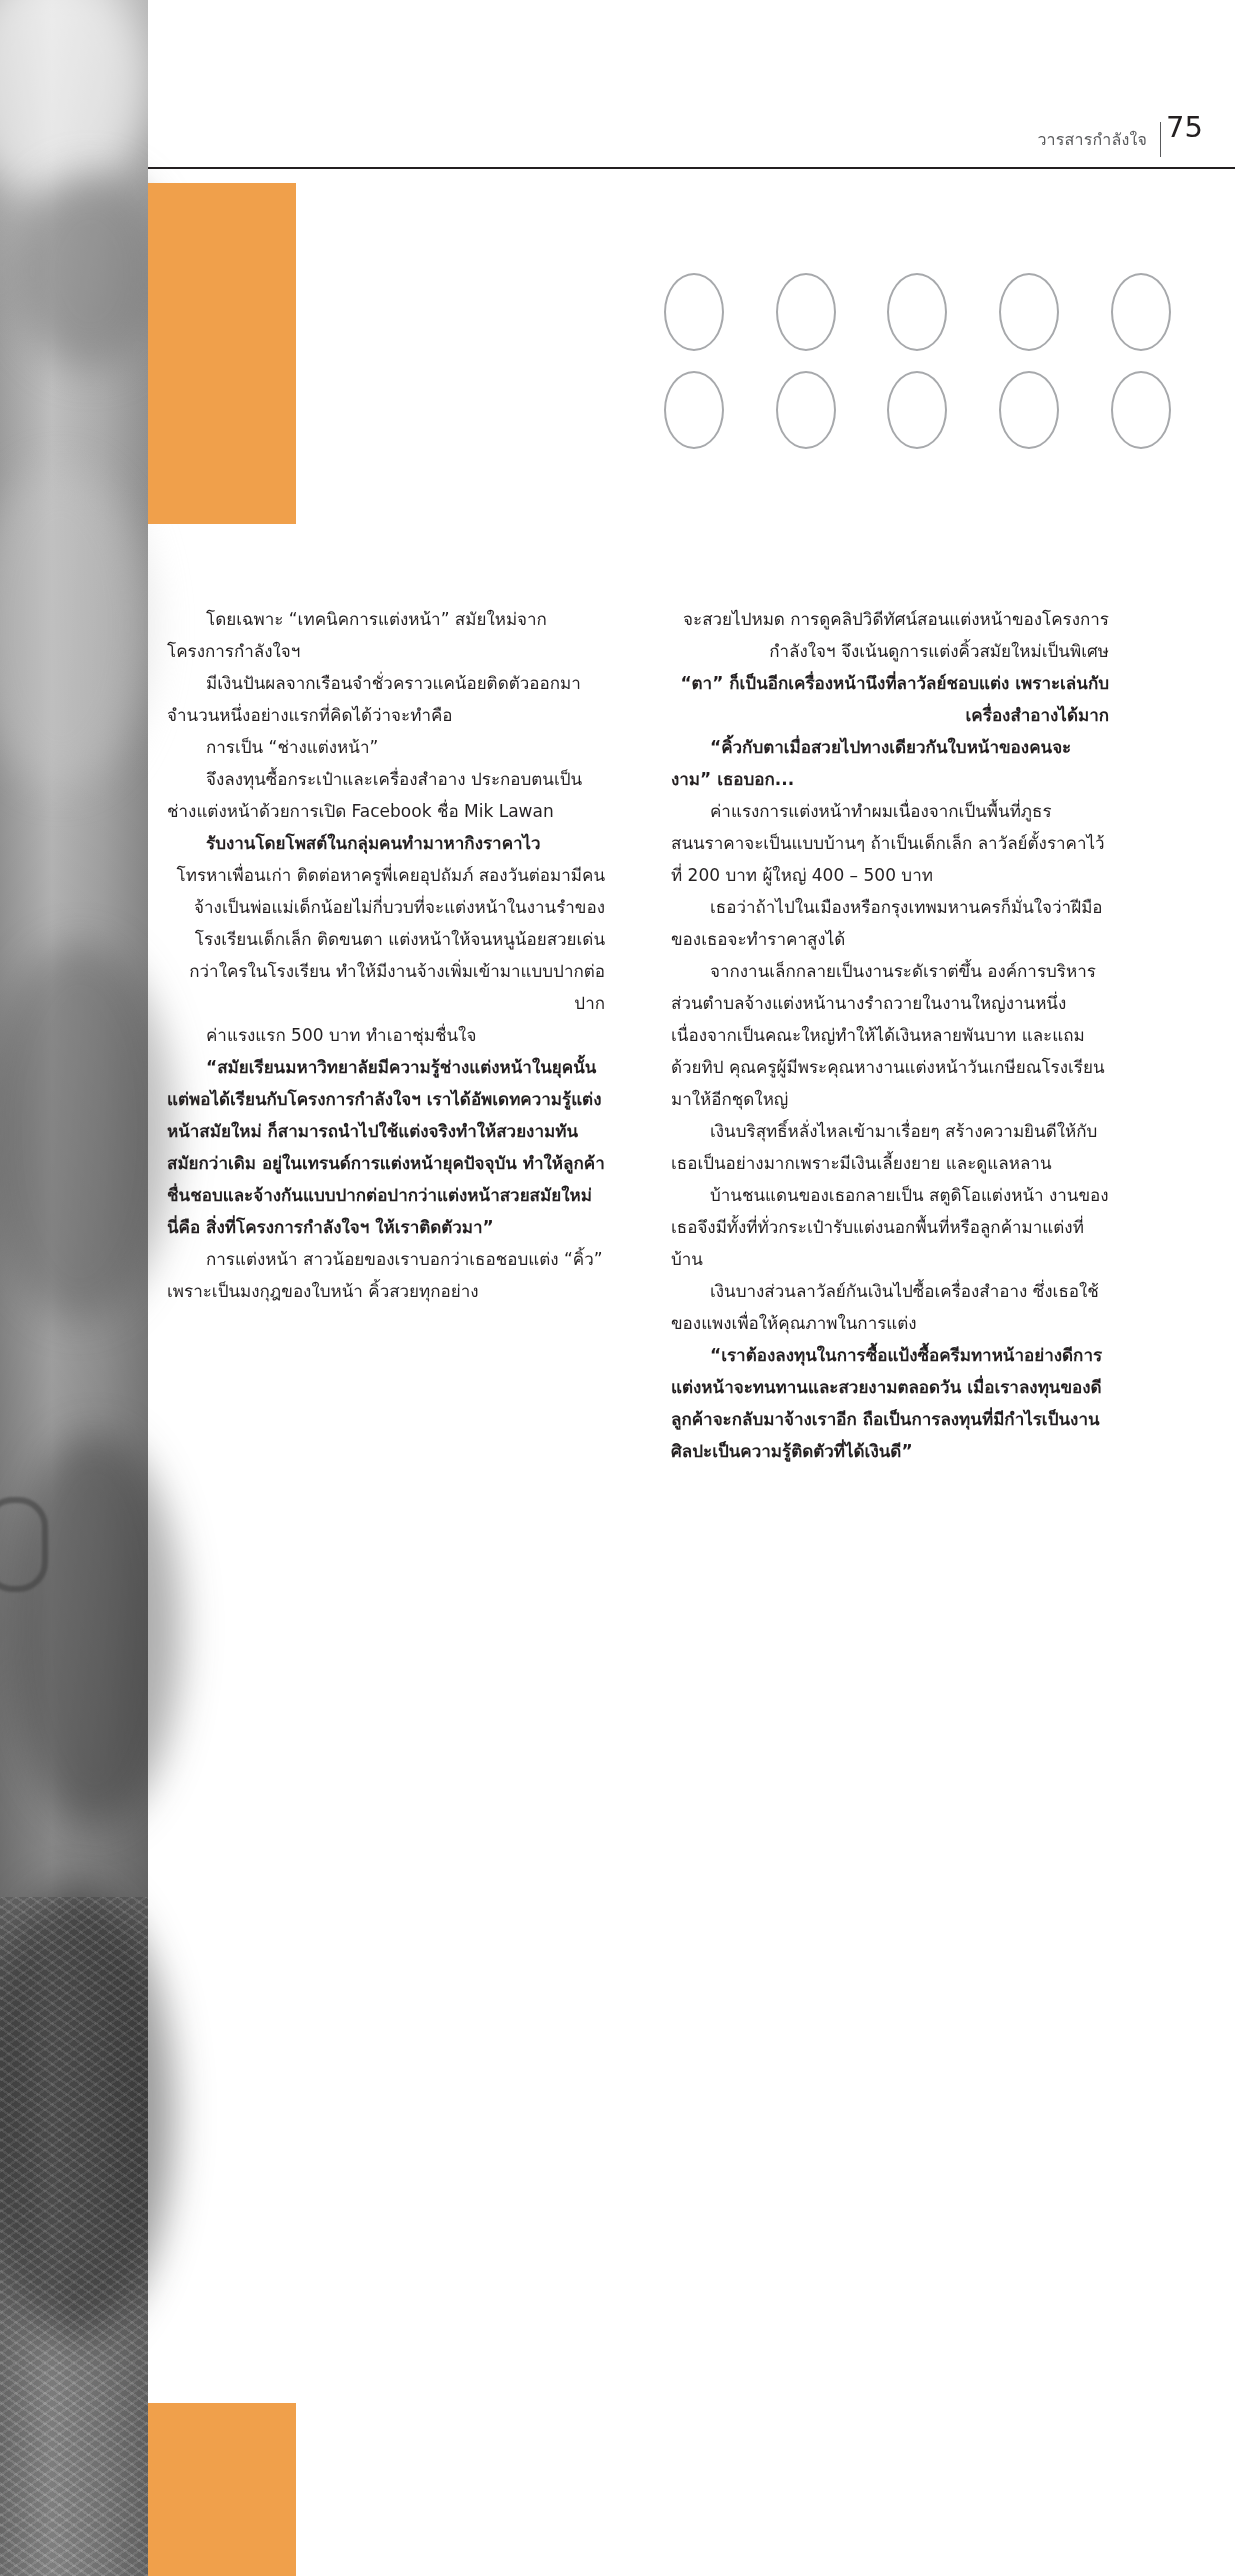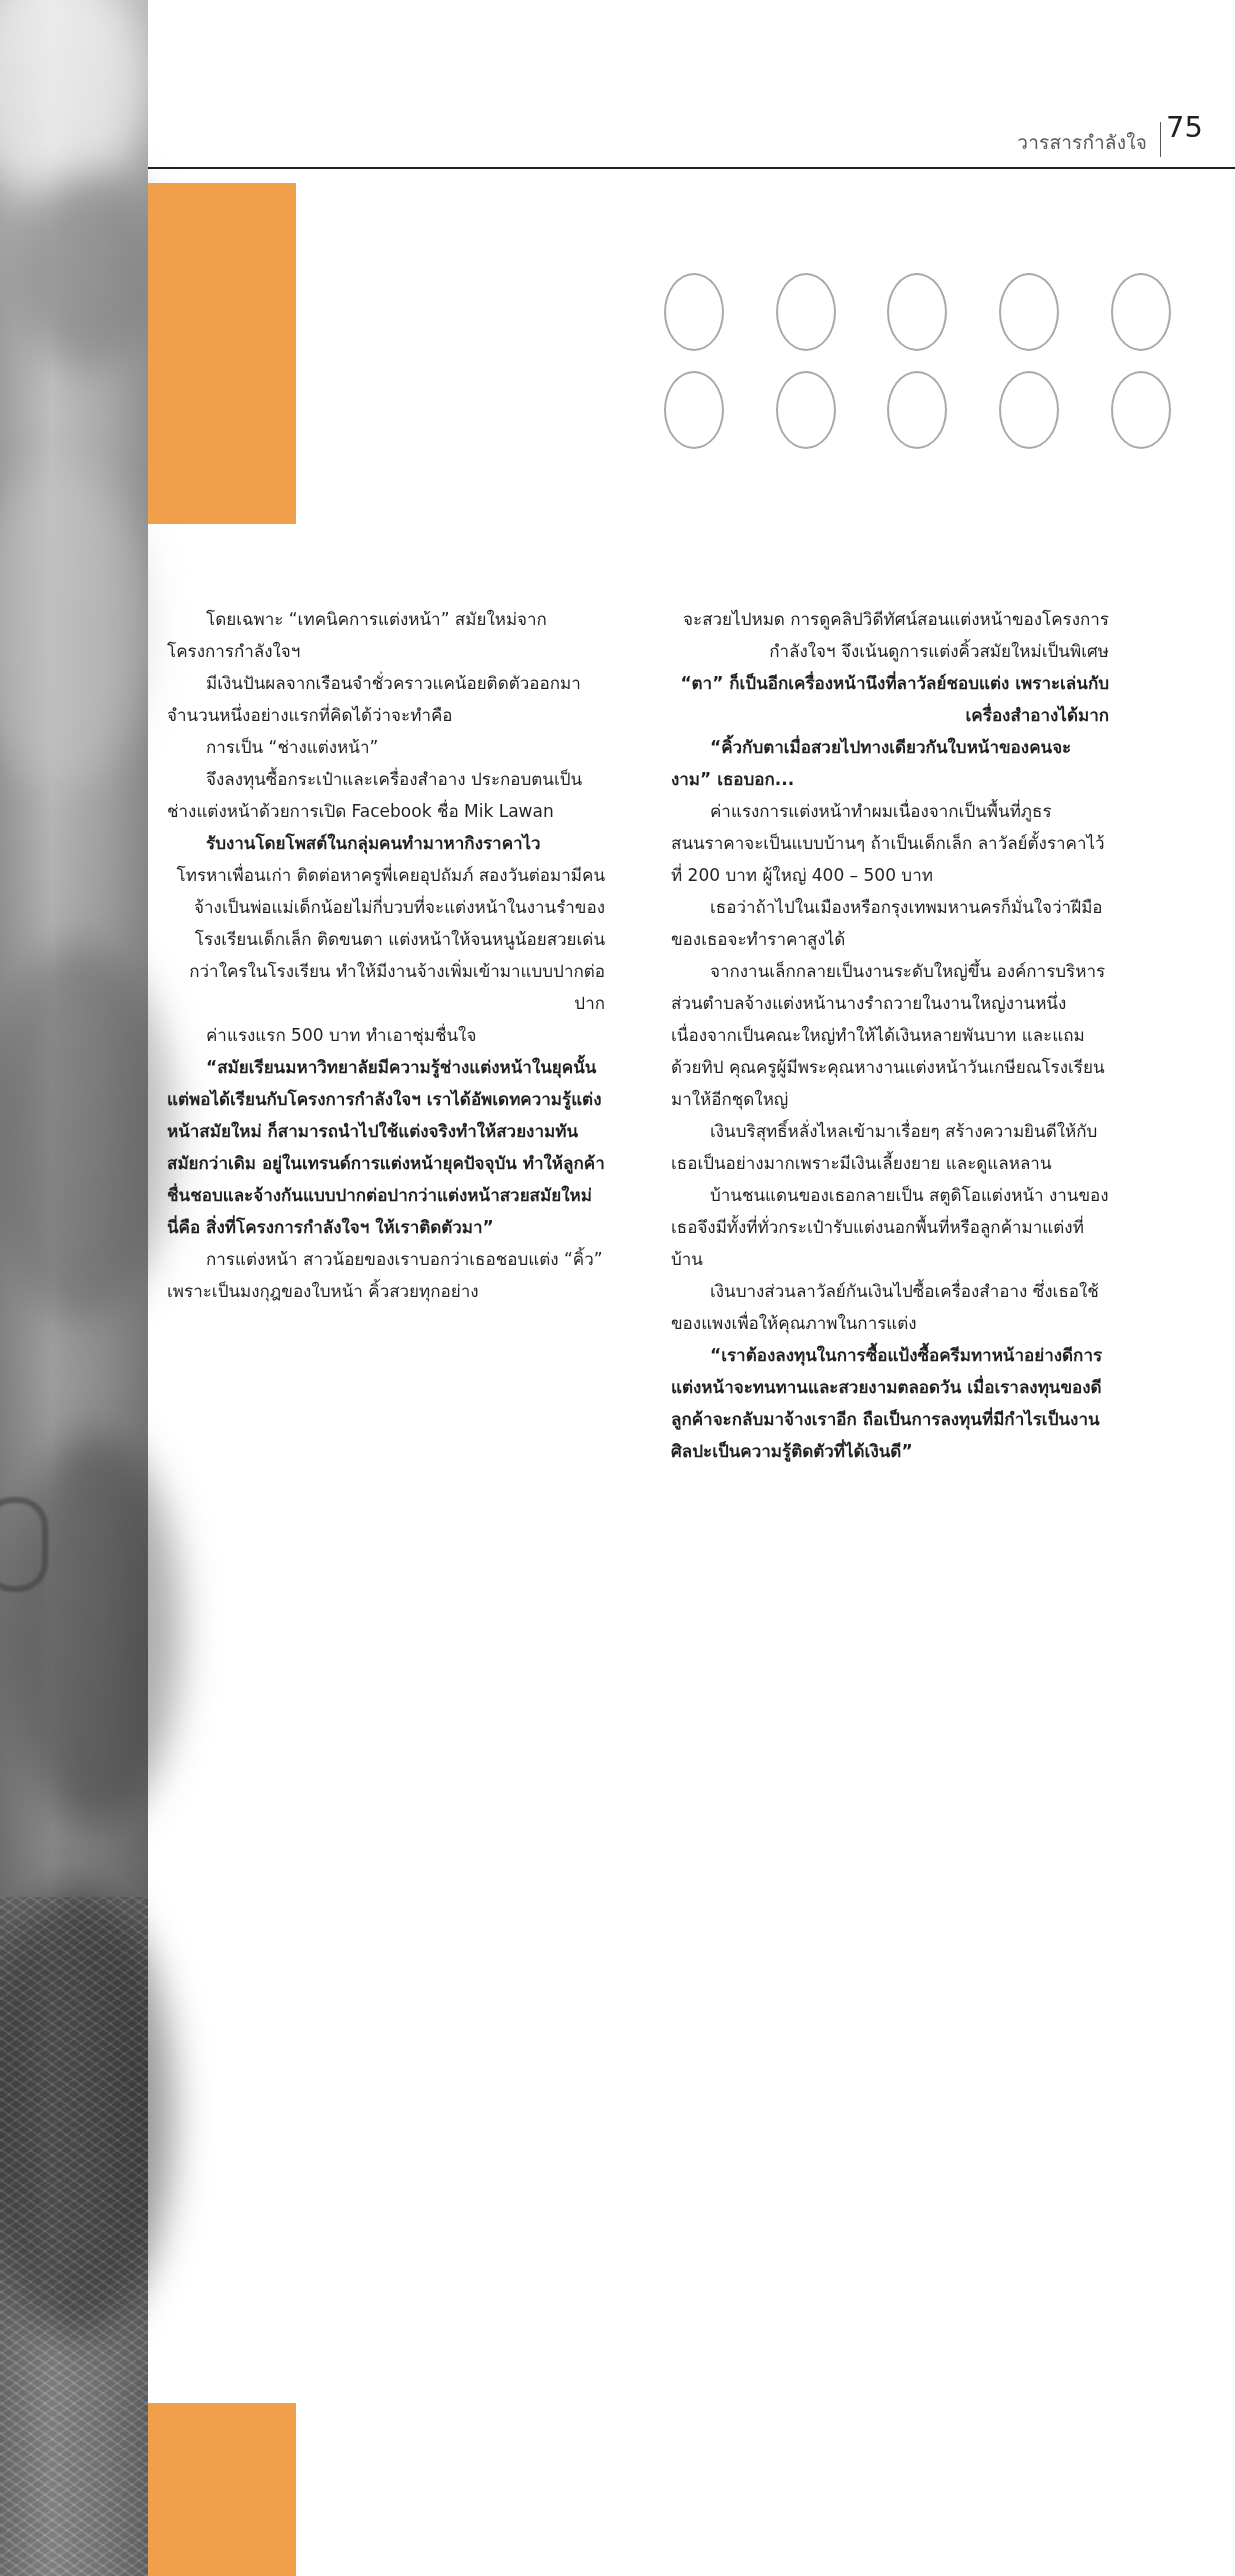--- a/index.html
+++ b/index.html
@@ -78,21 +78,21 @@
     left: 148px;
     top: 167px;
     width: 1088px;
     height: 2.3px;
     background: #231f20;
   }
   #header-running {
     position: absolute;
     right: 89px;
     top: 127px;
-    font-size: 19px;
+    font-size: 16px;
     color: #58595b;
     letter-spacing: 0.2px;
     font-family: "DejaVu Sans", "Liberation Sans", sans-serif;
   }
   #header-divider {
     position: absolute;
     right: 75px;
     top: 122px;
     width: 1.5px;
     height: 35px;
@@ -190,21 +190,21 @@
       <p>ค่าแรงแรก 500 บาท ทำเอาชุ่มชื่นใจ</p>
       <p class="bold">“สมัยเรียนมหาวิทยาลัยมีความรู้ช่างแต่งหน้าในยุคนั้น แต่พอได้เรียนกับโครงการกำลังใจฯ เราได้อัพเดทความรู้แต่งหน้าสมัยใหม่ ก็สามารถนำไปใช้แต่งจริงทำให้สวยงามทันสมัยกว่าเดิม อยู่ในเทรนด์การแต่งหน้ายุคปัจจุบัน ทำให้ลูกค้าชื่นชอบและจ้างกันแบบปากต่อปากว่าแต่งหน้าสวยสมัยใหม่ นี่คือ สิ่งที่โครงการกำลังใจฯ ให้เราติดตัวมา”</p>
       <p>การแต่งหน้า สาวน้อยของเราบอกว่าเธอชอบแต่ง “คิ้ว” เพราะเป็นมงกุฎของใบหน้า คิ้วสวยทุกอย่าง</p>
     </div>
   <div class="col" id="col-right">
       <p class="noindent">จะสวยไปหมด การดูคลิปวิดีทัศน์สอนแต่งหน้าของโครงการกำลังใจฯ จึงเน้นดูการแต่งคิ้วสมัยใหม่เป็นพิเศษ</p>
       <p class="noindent bold">“ตา” ก็เป็นอีกเครื่องหน้านึงที่ลาวัลย์ชอบแต่ง เพราะเล่นกับเครื่องสำอางได้มาก</p>
       <p class="bold">“คิ้วกับตาเมื่อสวยไปทางเดียวกันใบหน้าของคนจะงาม” เธอบอก...</p>
       <p>ค่าแรงการแต่งหน้าทำผมเนื่องจากเป็นพื้นที่ภูธรสนนราคาจะเป็นแบบบ้านๆ ถ้าเป็นเด็กเล็ก ลาวัลย์ตั้งราคาไว้ที่ 200 บาท ผู้ใหญ่ 400 – 500 บาท</p>
       <p>เธอว่าถ้าไปในเมืองหรือกรุงเทพมหานครก็มั่นใจว่าฝีมือของเธอจะทำราคาสูงได้</p>
-      <p>จากงานเล็กกลายเป็นงานระดับใหญ่ขึ้น องค์การบริหารส่วนตำบลจ้างแต่งหน้านางรำถวายในงานใหญ่งานหนึ่ง เนื่องจากเป็นคณะใหญ่ทำให้ได้เงินหลายพันบาท และแถมด้วยทิป คุณครูผู้มีพระคุณหางานแต่งหน้าวันเกษียณโรงเรียนมาให้อีกชุดใหญ่</p>
+      <p>จากงานเล็กกลายเป็นงานระดัเราต่ขึ้น องค์การบริหารส่วนตำบลจ้างแต่งหน้านางรำถวายในงานใหญ่งานหนึ่ง เนื่องจากเป็นคณะใหญ่ทำให้ได้เงินหลายพันบาท และแถมด้วยทิป คุณครูผู้มีพระคุณหางานแต่งหน้าวันเกษียณโรงเรียนมาให้อีกชุดใหญ่</p>
       <p>เงินบริสุทธิ์หลั่งไหลเข้ามาเรื่อยๆ สร้างความยินดีให้กับเธอเป็นอย่างมากเพราะมีเงินเลี้ยงยาย และดูแลหลาน</p>
       <p>บ้านชนแดนของเธอกลายเป็น สตูดิโอแต่งหน้า งานของเธอจึงมีทั้งที่ทั่วกระเป๋ารับแต่งนอกพื้นที่หรือลูกค้ามาแต่งที่บ้าน</p>
       <p>เงินบางส่วนลาวัลย์กันเงินไปซื้อเครื่องสำอาง ซึ่งเธอใช้ของแพงเพื่อให้คุณภาพในการแต่ง</p>
       <p class="bold">“เราต้องลงทุนในการซื้อแป้งซื้อครีมทาหน้าอย่างดีการแต่งหน้าจะทนทานและสวยงามตลอดวัน เมื่อเราลงทุนของดีลูกค้าจะกลับมาจ้างเราอีก ถือเป็นการลงทุนที่มีกำไรเป็นงานศิลปะเป็นความรู้ติดตัวที่ได้เงินดี”</p>
     </div>
 
 </div>
 
 
 </body></html>

